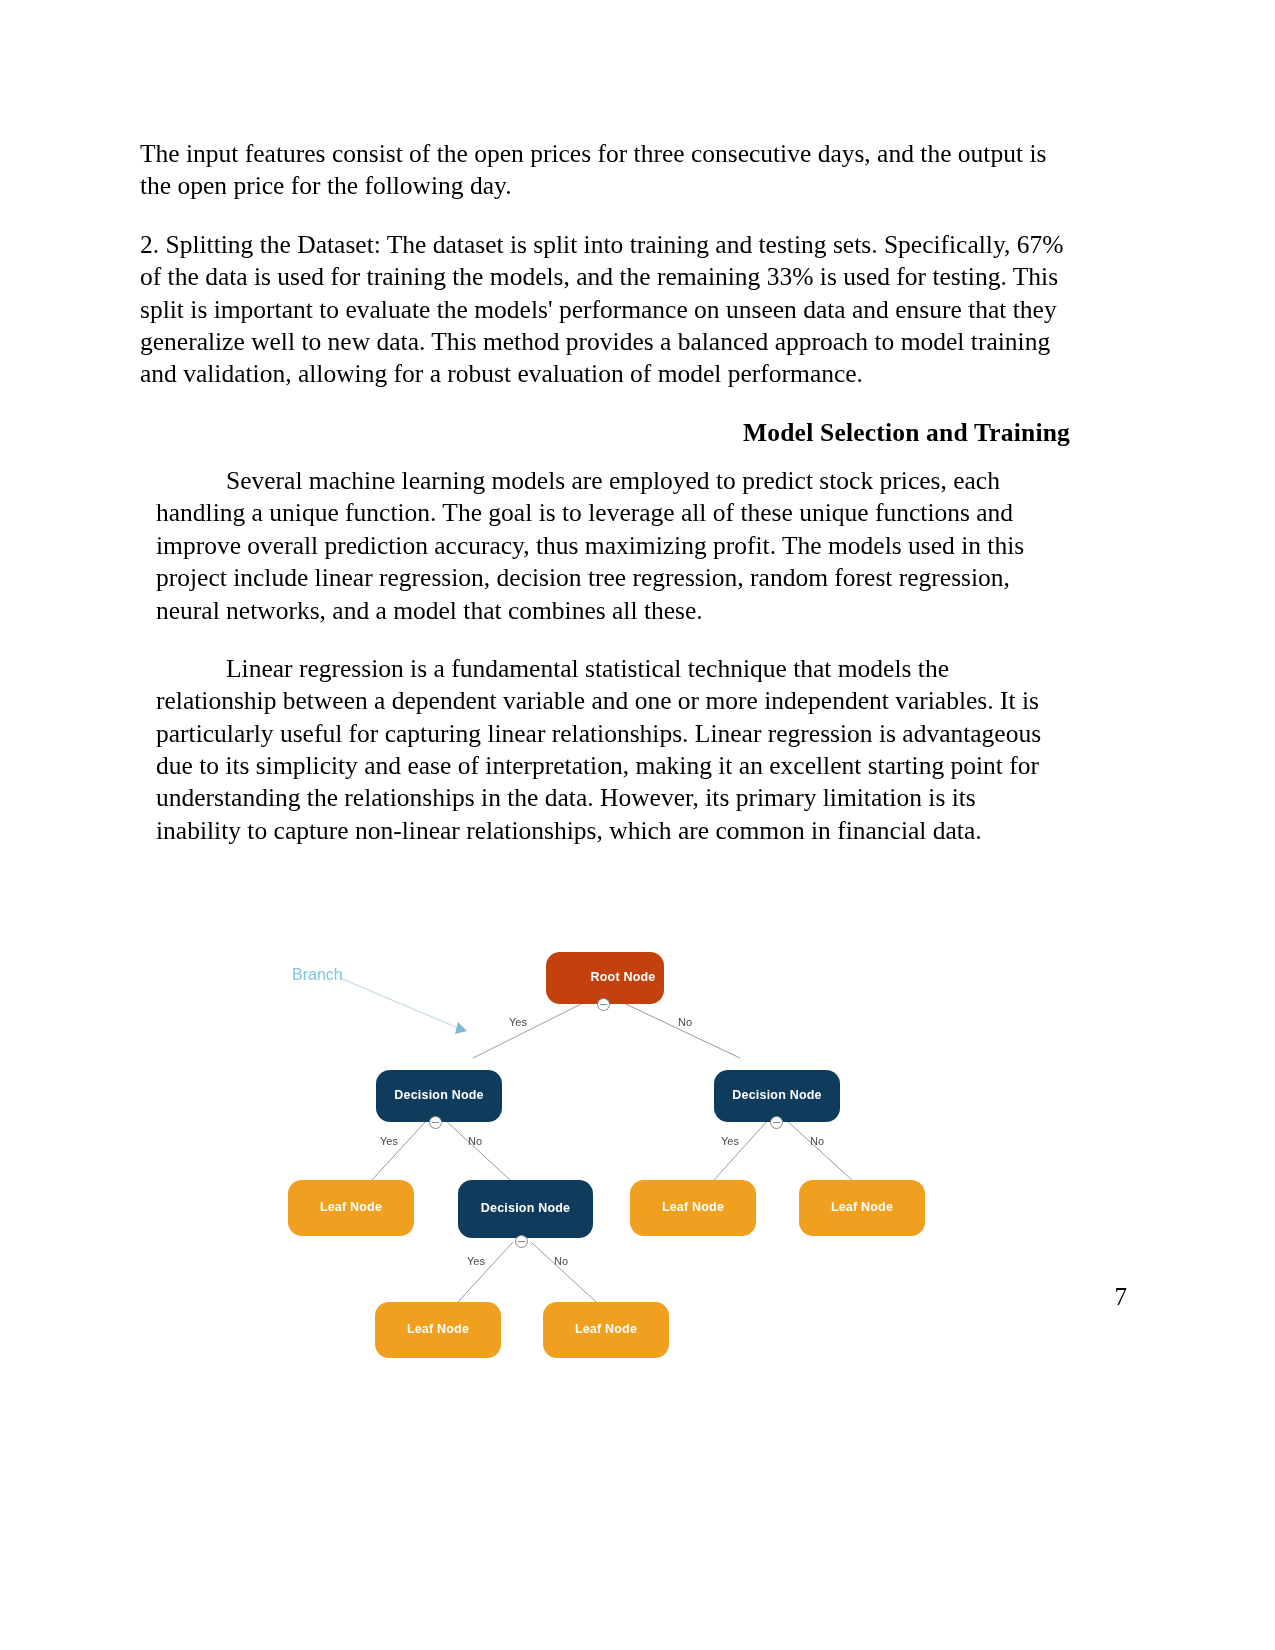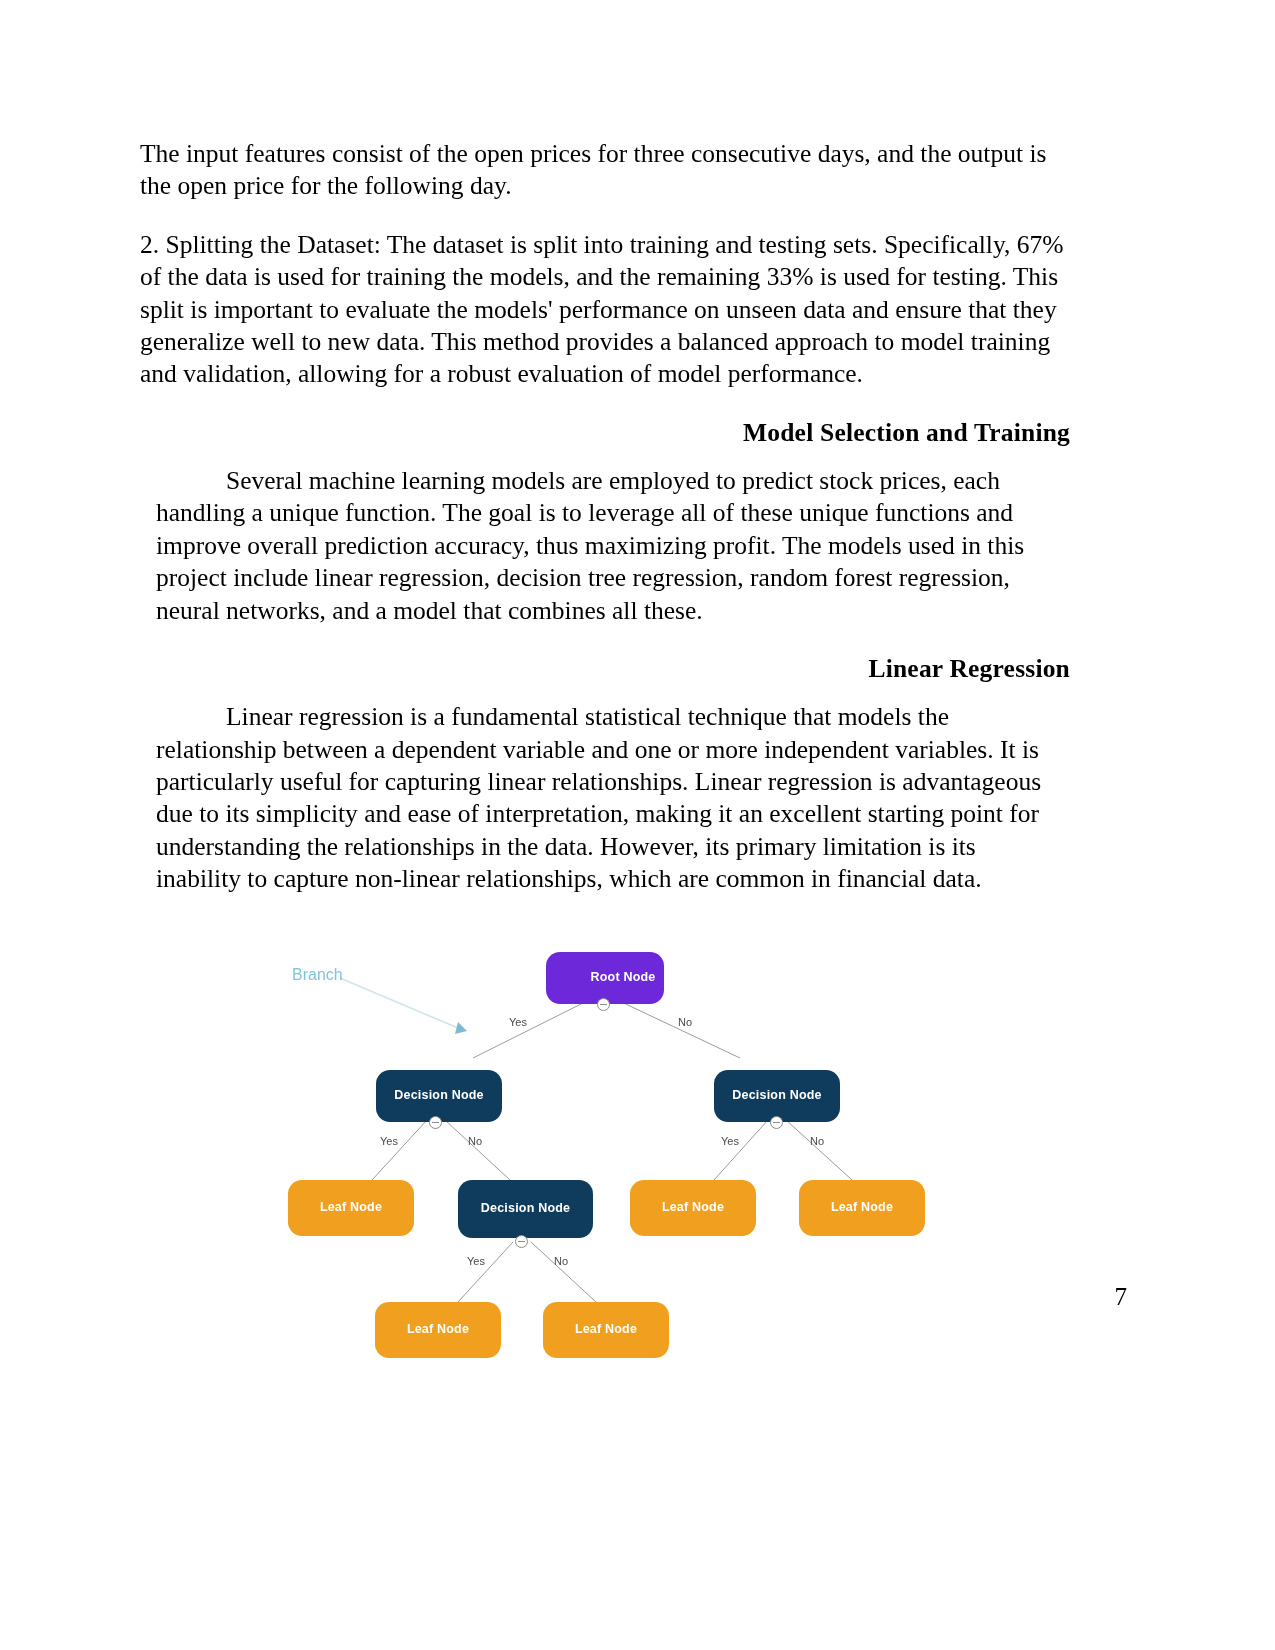--- a/index.html
+++ b/index.html
@@ -74,21 +74,21 @@
     color: #ffffff;
     font-family: "Liberation Sans", "DejaVu Sans", sans-serif;
     font-size: 12.5px;
     font-weight: bold;
     letter-spacing: 0.2px;
     box-sizing: border-box;
     text-align: center;
     line-height: 1.1;
     z-index: 3;
   }
-  .node.root   { background: #6d28d9; padding-left: 36px; }
+  .node.root   { background: #c2410c; padding-left: 36px; }
   .node.decision { background: #0f3b5c; }
   .node.leaf   { background: #f0a01e; }
 
   .edge-label {
     position: absolute;
     font-family: "Liberation Sans", "DejaVu Sans", sans-serif;
     font-size: 11px;
     color: #4a4a4a;
     z-index: 4;
     white-space: nowrap;
@@ -131,21 +131,20 @@
     <p class="para">The input features consist of the open prices for three consecutive days, and the output is the open price for the following day.</p>
 
     <p class="para">2. Splitting the Dataset: The dataset is split into training and testing sets. Specifically, 67% of the data is used for training the models, and the remaining 33% is used for testing. This split is important to evaluate the models' performance on unseen data and ensure that they generalize well to new data. This method provides a balanced approach to model training and validation, allowing for a robust evaluation of model performance.</p>
 
     <div class="heading-block">
       <h2 class="heading">Model Selection and Training</h2>
       <p class="para"><span class="indent"></span><span>Several machine learning models are employed to predict stock prices, each handling a unique function. The goal is to leverage all of these unique functions and improve overall prediction accuracy, thus maximizing profit. The models used in this project include linear regression, decision tree regression, random forest regression, neural networks, and a model that combines all these.</span></p>
     </div>
 
     <div class="heading-block">
-      <h2 class="heading">Linear Regression</h2>
       <p class="para"><span class="indent"></span><span>Linear regression is a fundamental statistical technique that models the relationship between a dependent variable and one or more independent variables. It is particularly useful for capturing linear relationships. Linear regression is advantageous due to its simplicity and ease of interpretation, making it an excellent starting point for understanding the relationships in the data. However, its primary limitation is its inability to capture non-linear relationships, which are common in financial data.</span></p>
     </div>
 
 
   </div>
 
   <div class="diagram">
 
     <svg class="edges" viewBox="0 0 760 450">
 

